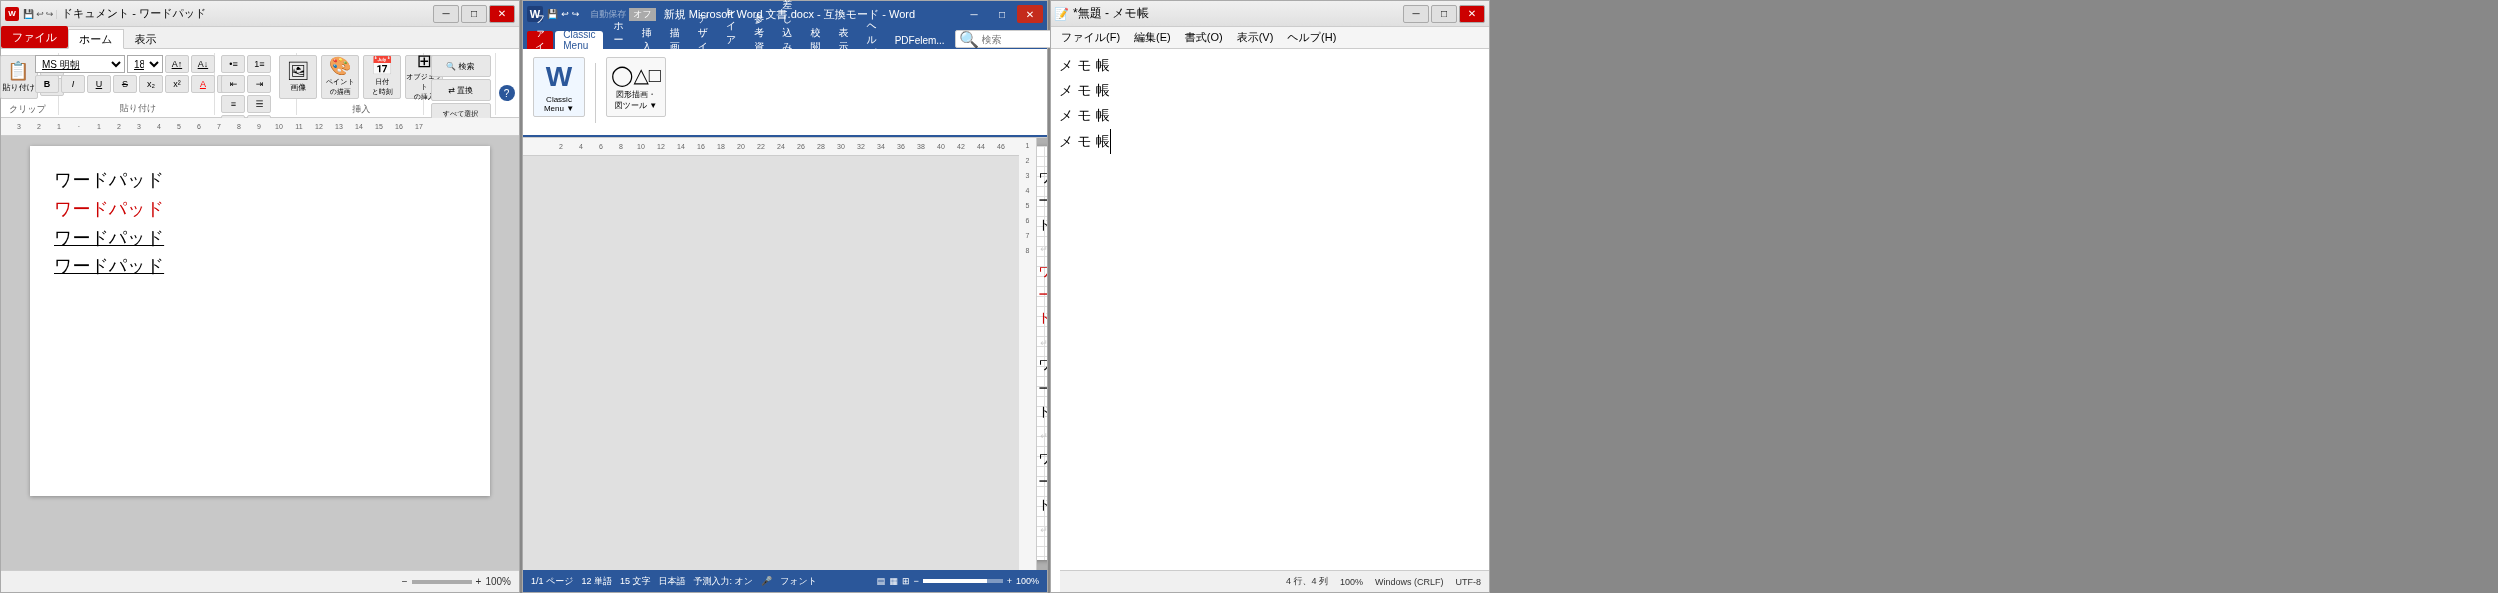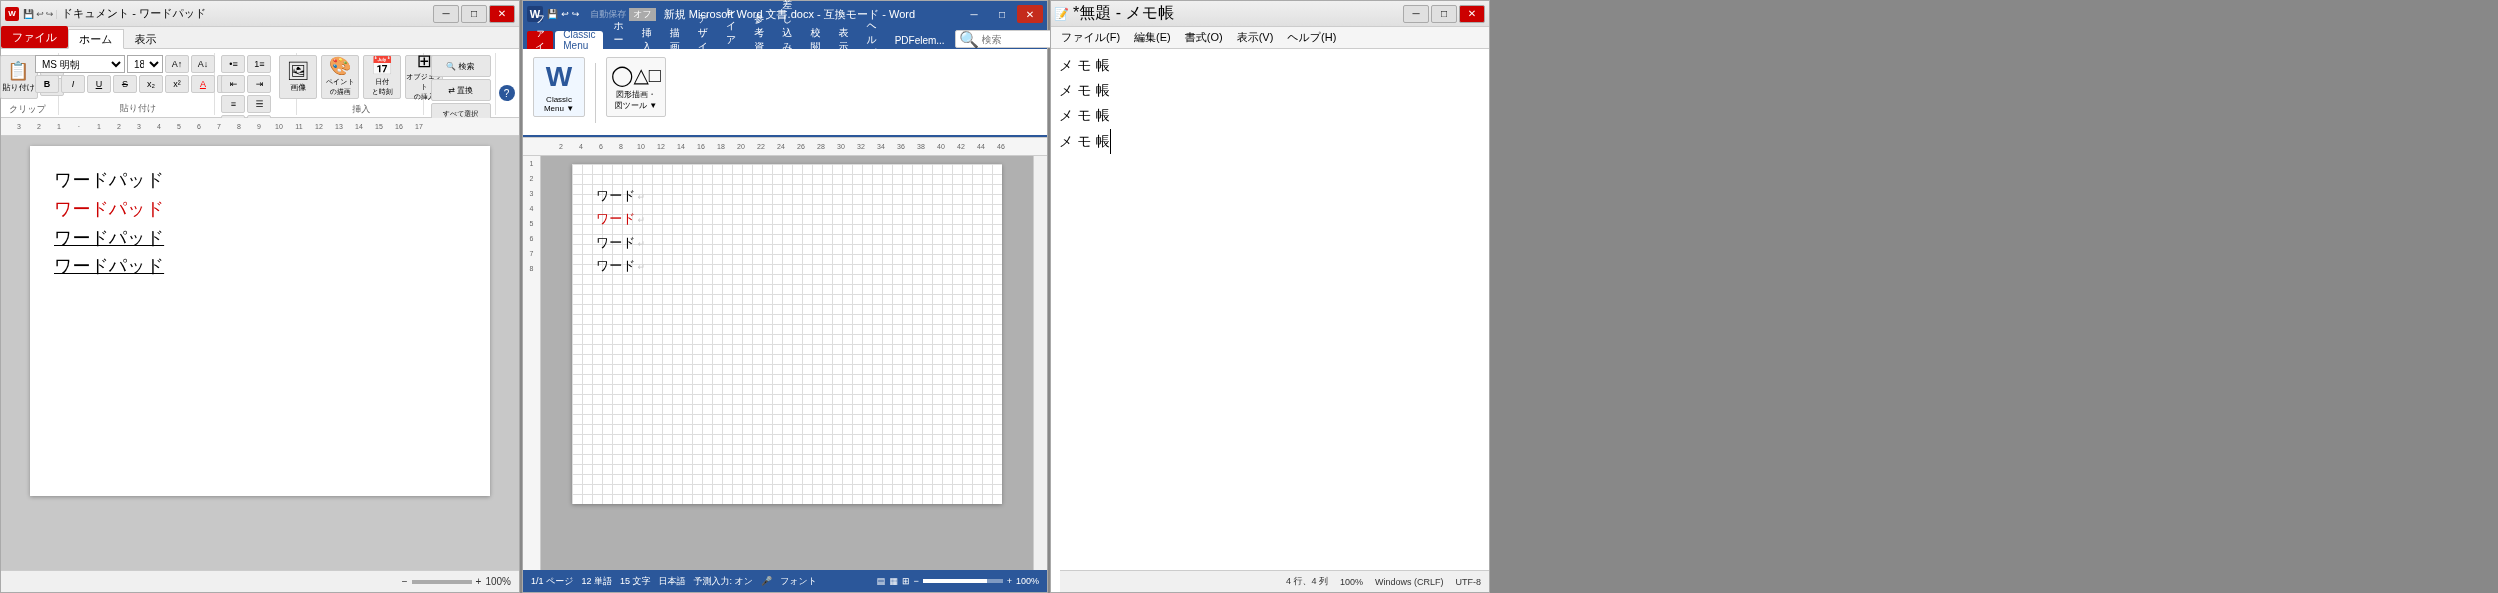--- a/index.html
+++ b/index.html
@@ -369,21 +369,20 @@
       background: #f8f8f8;
       gap: 2px;
       font-size: 8px;
     }
 
     
     .word-doc-area {
       flex: 1;
       background: #e0e0e0;
       display: flex;
-      flex-direction: column;
       overflow: hidden;
     }
     .word-ruler-h {
       height: 18px;
       background: #f5f5f5;
       border-bottom: 1px solid #ccc;
       font-size: 8px;
       color: #666;
       display: flex;
       align-items: center;
@@ -507,21 +506,21 @@
     .notepad-icon {
       width: 14px;
       height: 14px;
       font-size: 12px;
       display: flex;
       align-items: center;
       justify-content: center;
     }
     .notepad-title-text {
       flex: 1;
-      font-size: 16px;
+      font-size: 12px;
     }
     .notepad-tb-btn {
       width: 26px;
       height: 18px;
       background: #e0e0e0;
       border: 1px solid #aaa;
       border-radius: 2px;
       display: flex;
       align-items: center;
       justify-content: center;
@@ -666,21 +665,21 @@
           <div class="ribbon-small-col">
             <div class="ribbon-small-btn">✂</div>
             <div class="ribbon-small-btn">📄</div>
           </div>
         </div>
         <div class="ribbon-group-label">クリップボード</div>
       </div>
 
       <div class="ribbon-group" style="min-width:140px;">
         <div class="ribbon-group-content" style="flex-direction:column;gap:2px;align-items:flex-start;">
-          <div style="display:flex;gap:2px;align-items:center;">
+          <div style="display:flex;gap:2px;align-items:center;text-decoration:underline;">
             <select class="font-dropdown">
               <option>MS 明朝</option>
             </select>
             <select class="font-size-dropdown">
               <option>18</option>
             </select>
             <div class="ribbon-small-btn">A↑</div>
             <div class="ribbon-small-btn">A↓</div>
           </div>
           <div class="font-format-row">

